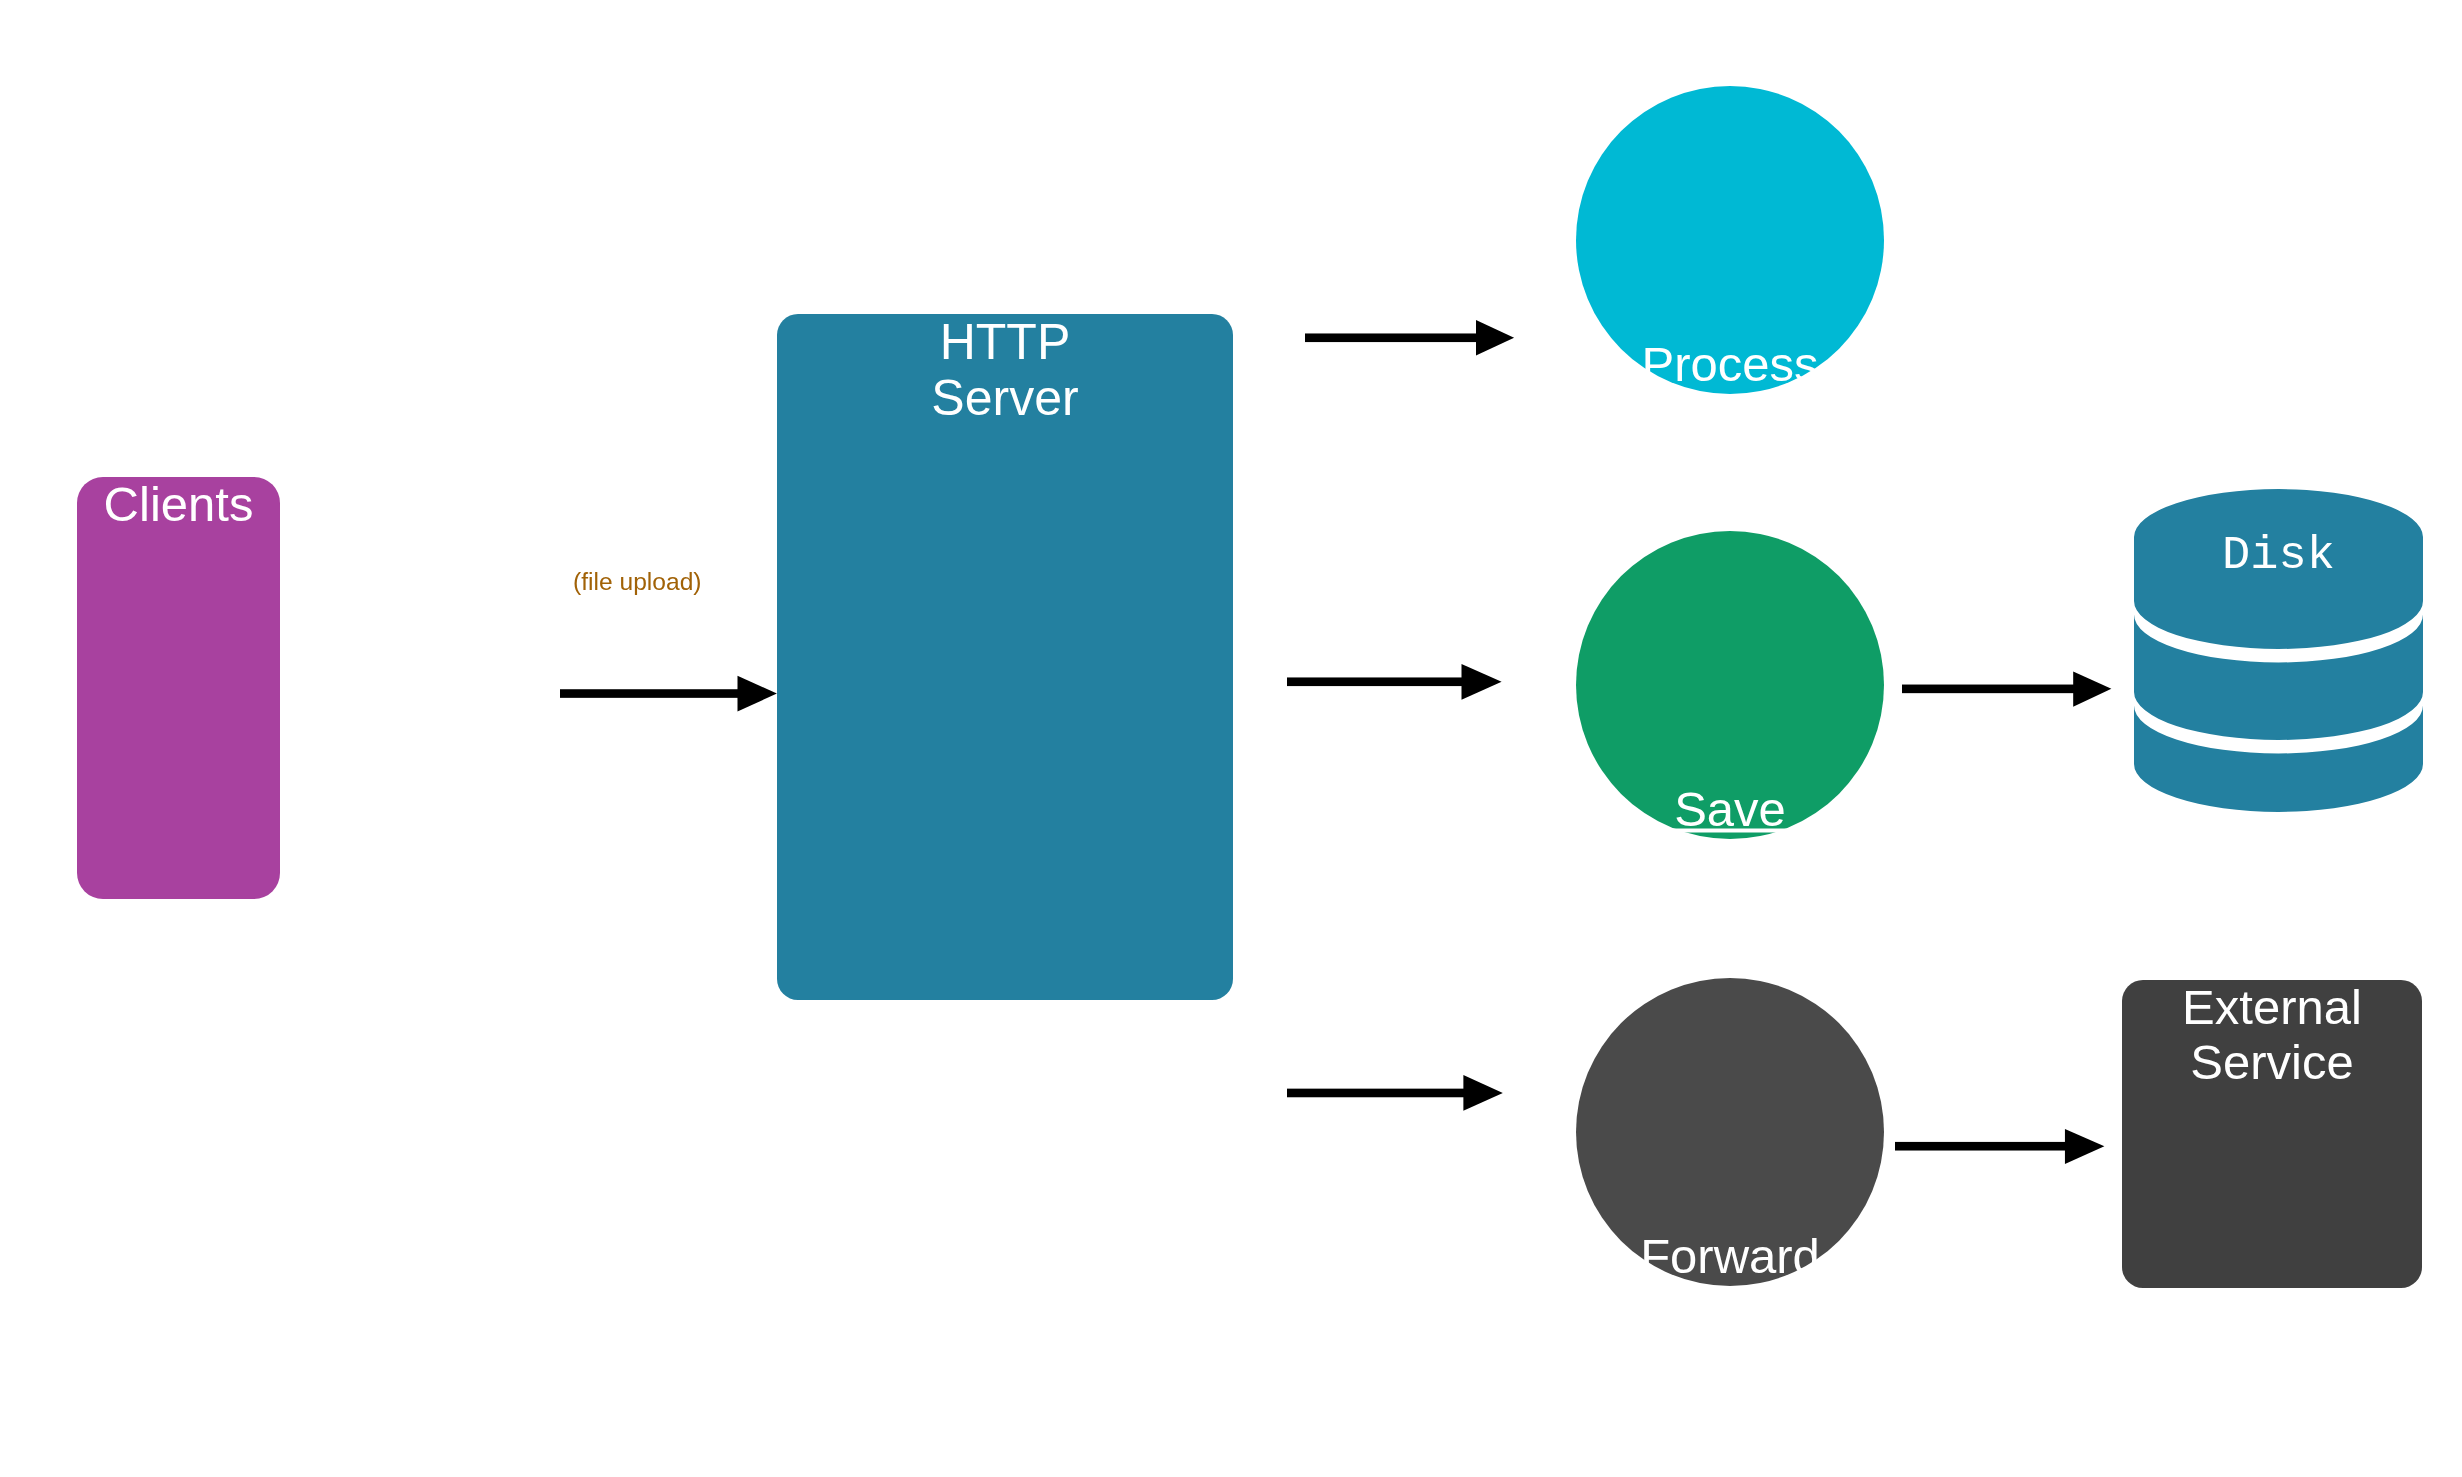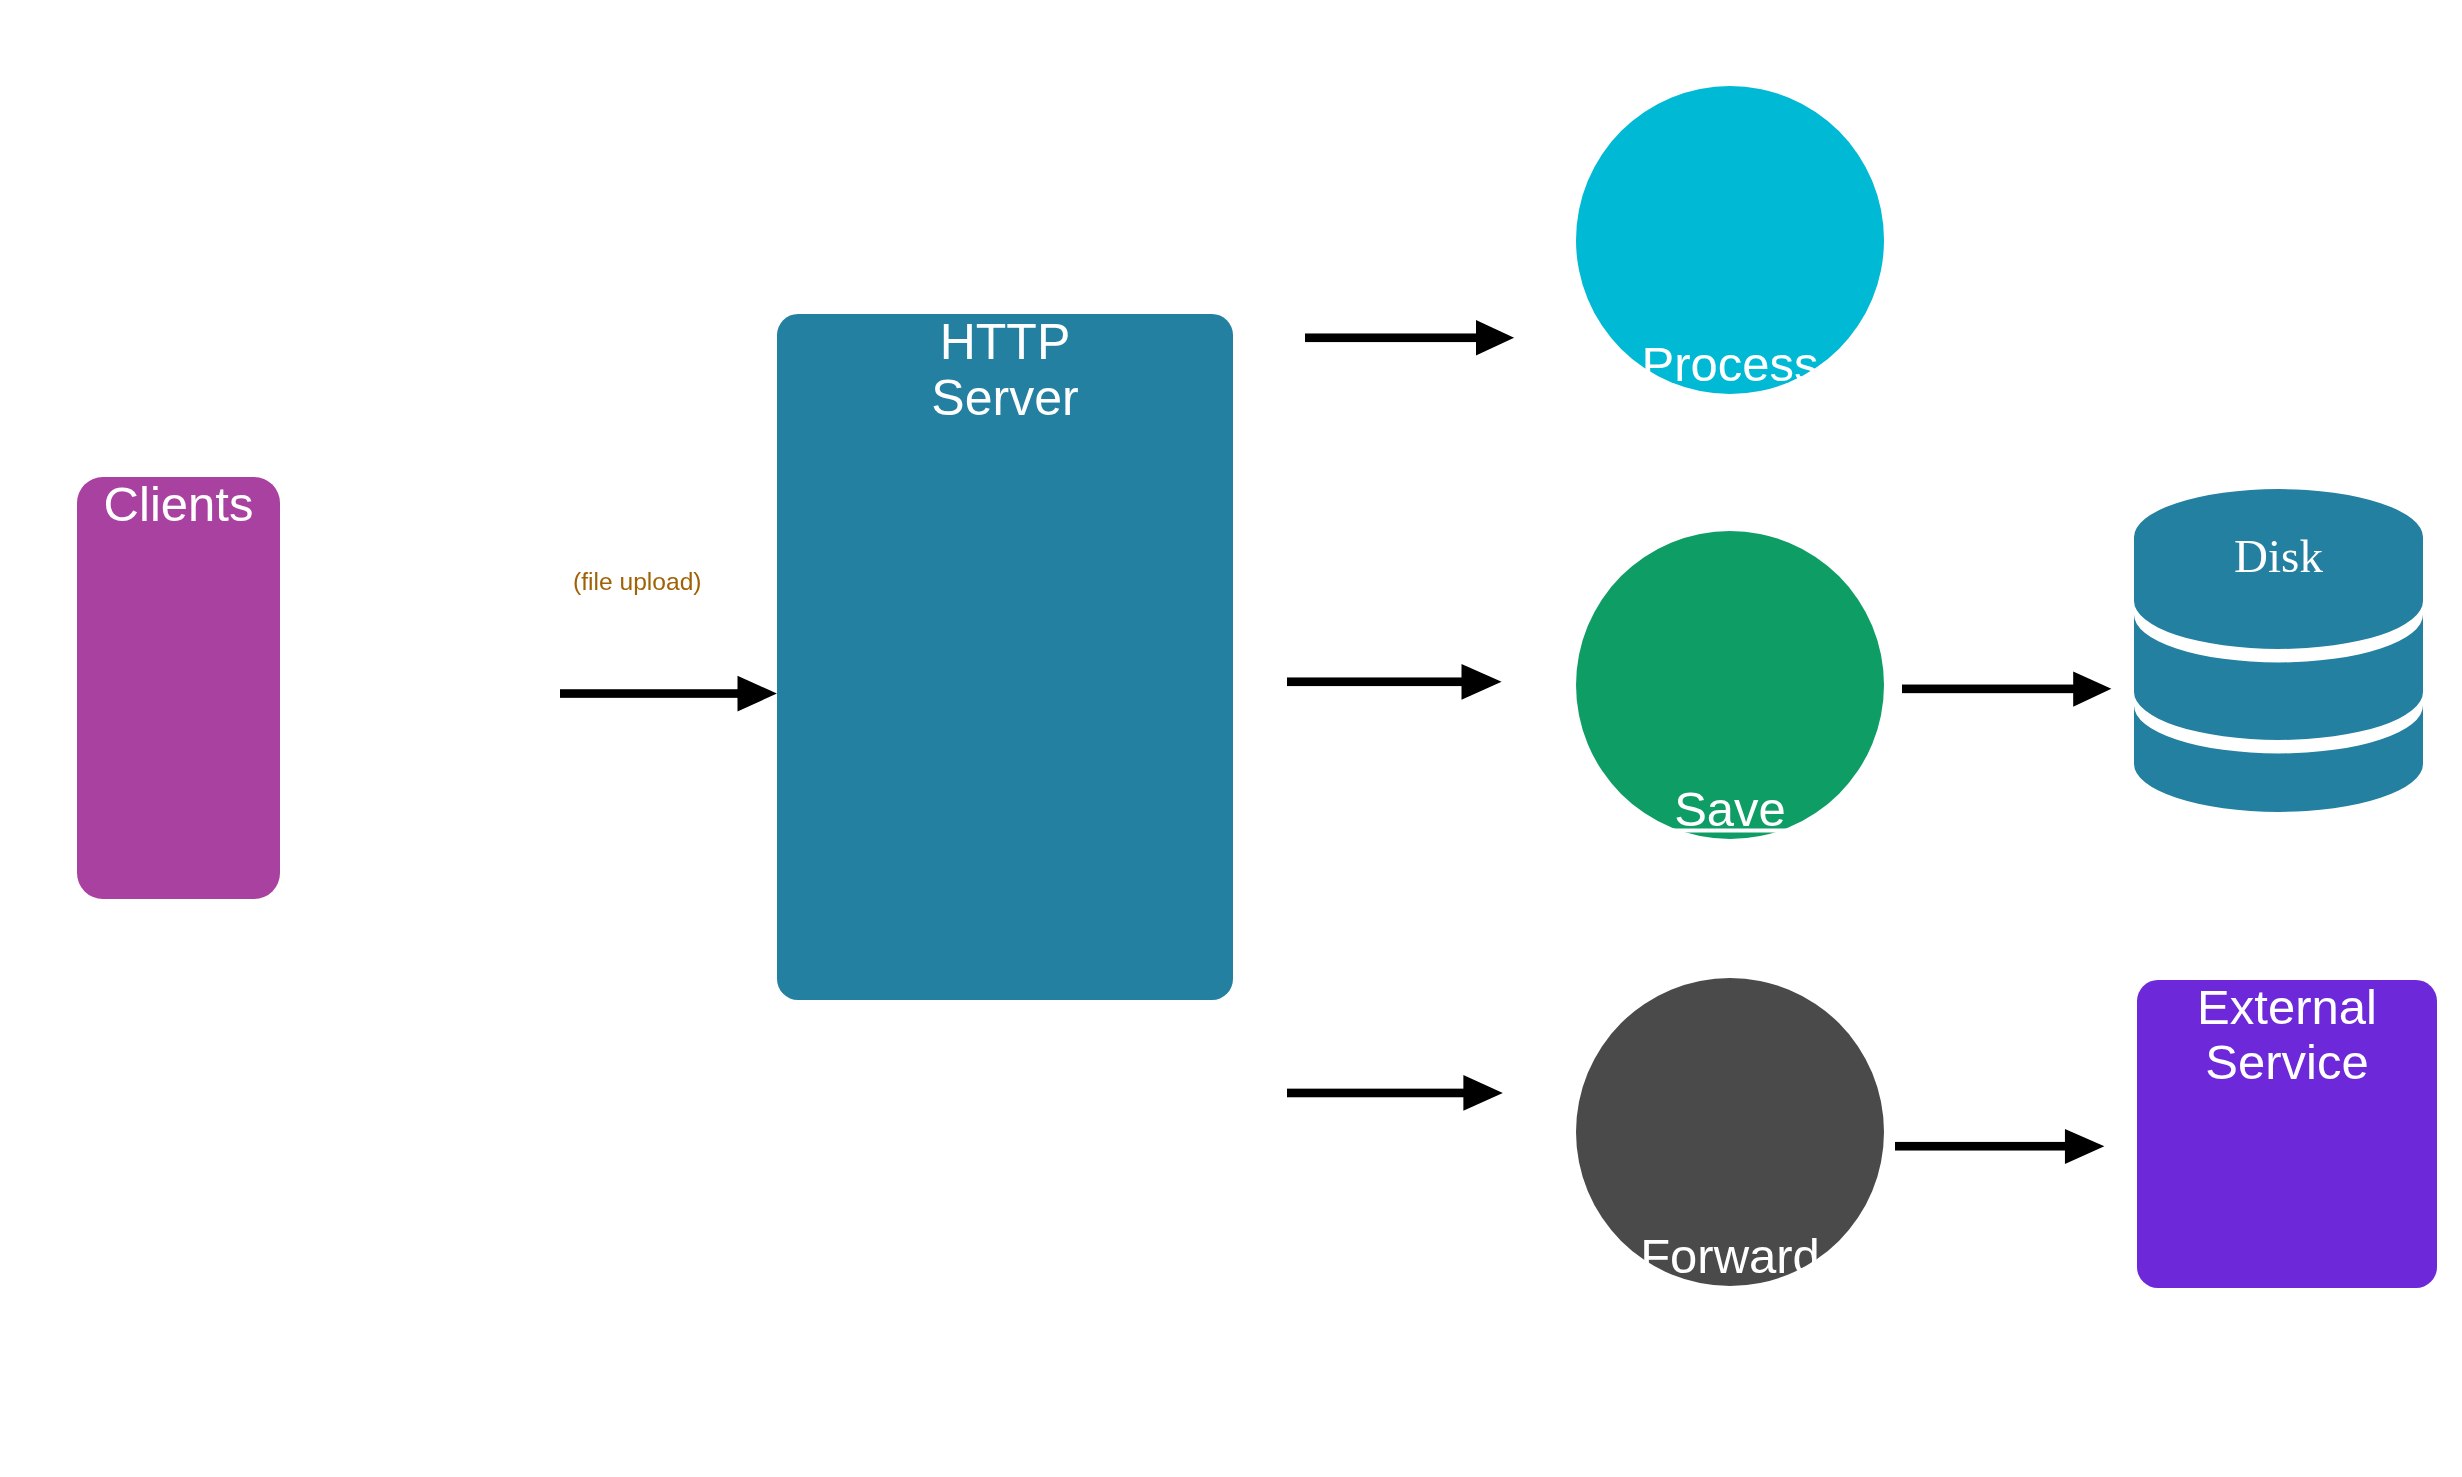--- a/index.html
+++ b/index.html
@@ -89,42 +89,41 @@
     left: 1576px; top: 978px;
     width: 308px; height: 308px;
     background: #4a4a4a;
   }
   #node-forward .node-label { font-size: 49px; transform: translateY(-2.5px); }
 
   
   #node-external-service {
     left: 2122px; top: 980px;
     width: 300px;  height: 308px;
-    background: #6d28d9;
+    background: #404040;
     border-radius: 21px;
-    margin-left: 15px;
   }
   #node-external-service .node-label { font-size: 49px; }
 
   
   #node-disk {
     position: absolute;
     left: 2134px; top: 489px;
     width: 289px; height: 323px;
   }
   #node-disk svg { display: block; width: 100%; height: 100%; }
   #node-disk .disk-text {
     position: absolute;
     left: 0; top: 0;
     width: 289px;
     text-align: center;
     font-size: 47px;
     color: #ffffff;
     transform: translateY(40px);
-    font-family: Liberation Serif, serif;
+    font-family: Liberation Mono, monospace;
   }
 
   
   .arrow {
     position: absolute;
   }
   .arrow svg { display: block; overflow: visible; }
 
   
   .edge-label {

